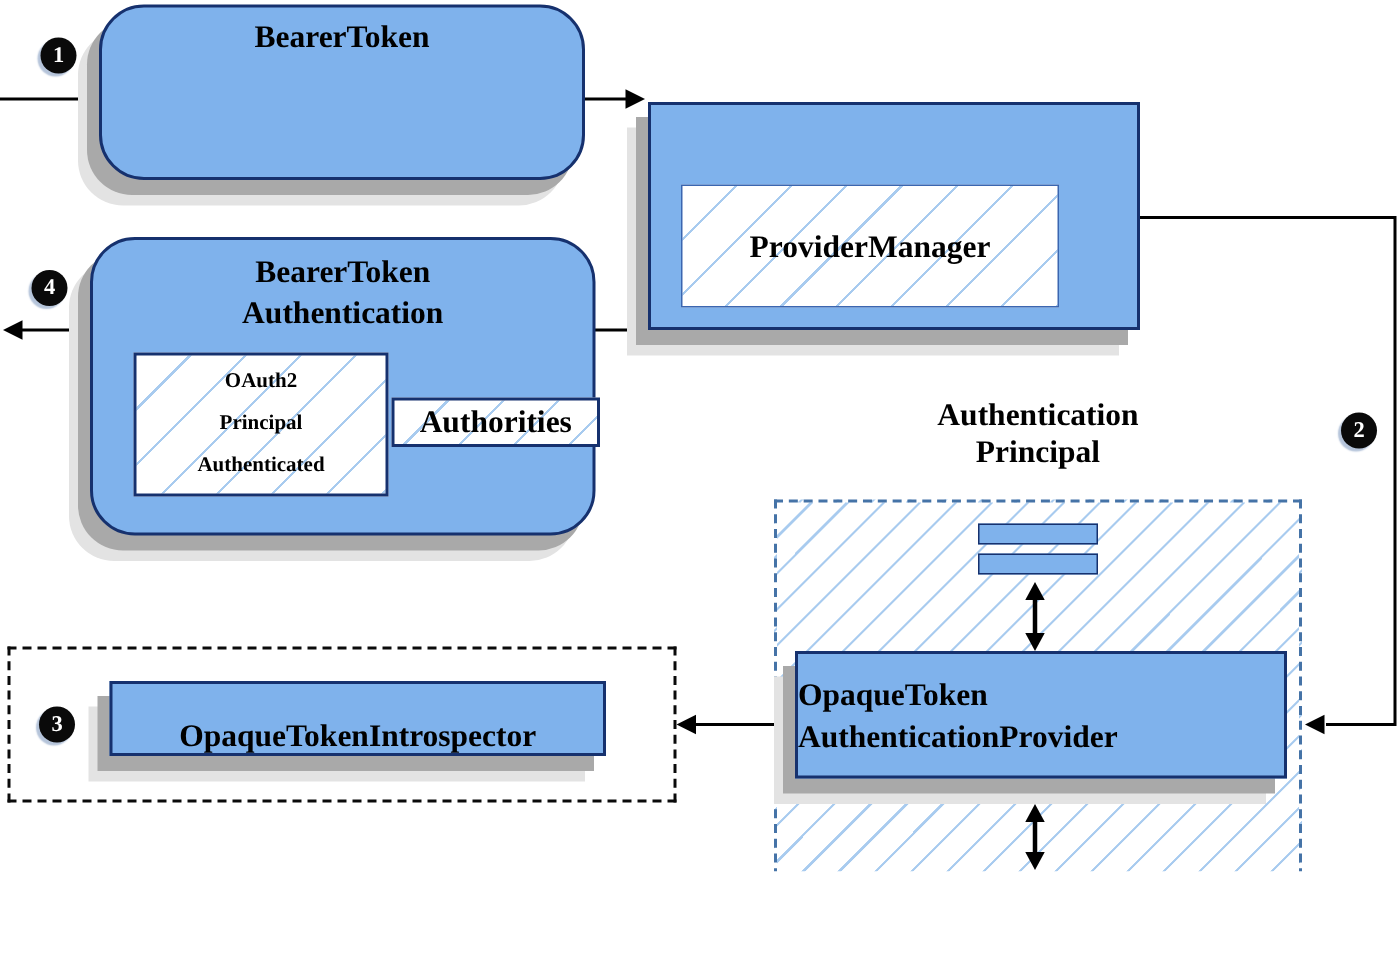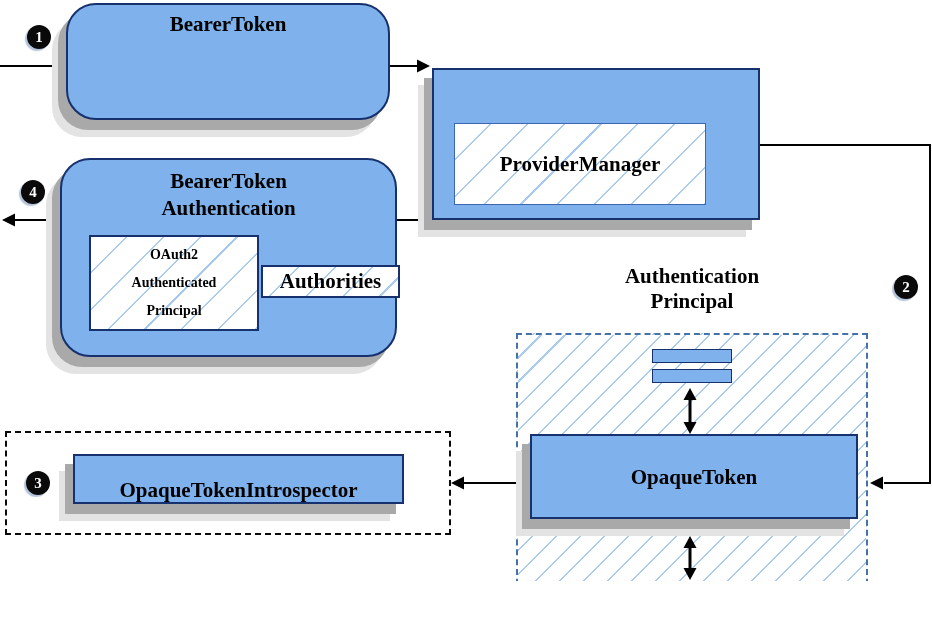--- a/index.html
+++ b/index.html
@@ -63,21 +63,21 @@
   #node-btat{left:66px;top:3px;width:324px;height:117px;padding-top:7px;}
   #token-box{left:85px;top:72px;width:144px;height:33px;font-size:21px;}
 
   #node-authmgr{left:432px;top:68px;width:328px;height:152px;padding-top:17px;}
   #provider-manager-box{left:20px;top:53px;width:252px;height:82px;font-size:21px;border:1px solid #3b66b0;justify-content:center;}
 
   #node-bta{left:60px;top:158px;width:337px;height:199px;padding-top:8px;line-height:27px;}
   #principal-box{left:10px;top:75px;width:170px;height:96px;line-height:28px;font-size:14px;margin-left:17px;}
   #authorities-box{left:199px;top:105px;width:139px;height:33px;font-size:21px;}
 
-  #node-provider{left:530px;top:434px;width:328px;height:85px;display:flex;flex-direction:column;align-items:center;justify-content:center;line-height:28px;}
+  #node-provider{left:530px;top:434px;width:328px;height:85px;display:flex;flex-direction:column;align-items:flex-start;justify-content:center;line-height:28px;}
   #node-introspector{left:73px;top:454px;width:331px;height:50px;display:flex;align-items:flex-end;justify-content:center;}
 
   
   .heading{font-size:21px;line-height:25px;text-align:center;}
   #providers-heading{left:516px;top:264px;width:352px;}
 
   
   .bar{
     left:652px;width:80px;height:14px;
     background:#7fb2ec;
@@ -145,40 +145,41 @@
     <div id="provider-manager-box" class="hatch">
       <span>ProviderManager</span>
     </div>
   </div>
 
   <div id="node-bta" class="node rounded">
     <div>BearerToken</div>
     <div>Authentication</div>
     <div id="principal-box" class="hatch">
       <div>OAuth2</div>
+      <div>Principal</div>
       <div>Authenticated</div>
-      <div>Principal</div>
     </div>
     <div id="authorities-box" class="hatch">
       <span>Authorities</span>
     </div>
   </div>
 
   <div id="providers-heading" class="heading">
     <div>Authentication</div>
     <div>Principal</div>
   </div>
 
   <div id="bar-1" class="bar"></div>
   <div id="bar-2" class="bar"></div>
   <div id="bar-3" class="bar"></div>
   <div id="bar-4" class="bar"></div>
 
   <div id="node-provider" class="node">
     <div>OpaqueToken</div>
+    <div>AuthenticationProvider</div>
   </div>
 
   <div id="node-introspector" class="node">
     <span>OpaqueTokenIntrospector</span>
   </div>
 
   <div id="marker-1" class="marker">1</div>
   <div id="marker-2" class="marker">2</div>
   <div id="marker-3" class="marker">3</div>
   <div id="marker-4" class="marker">4</div>

